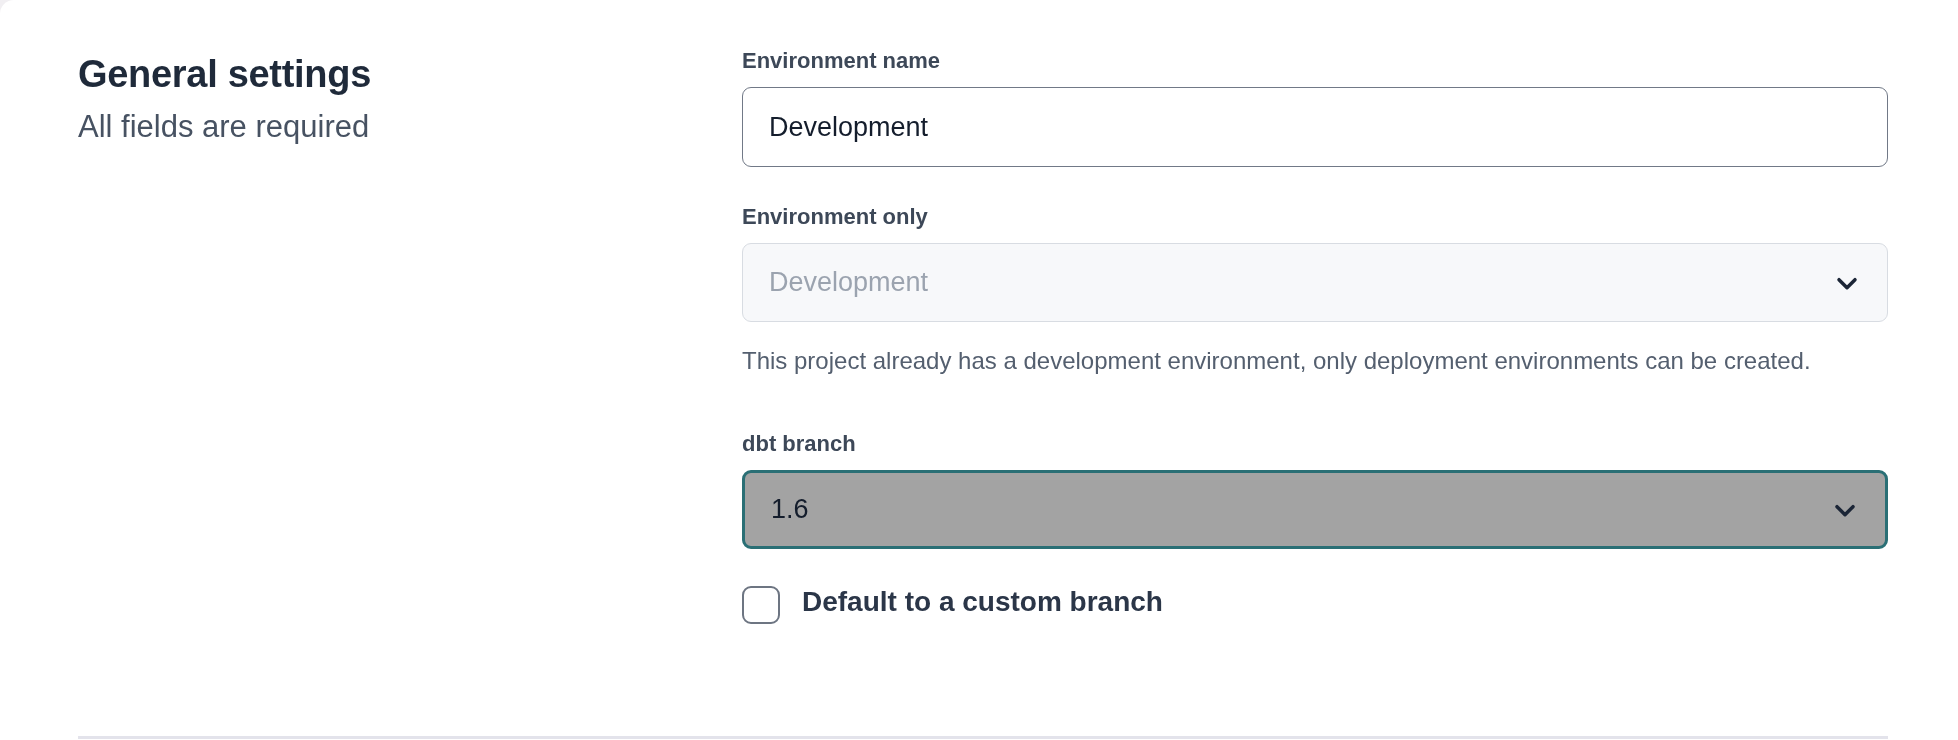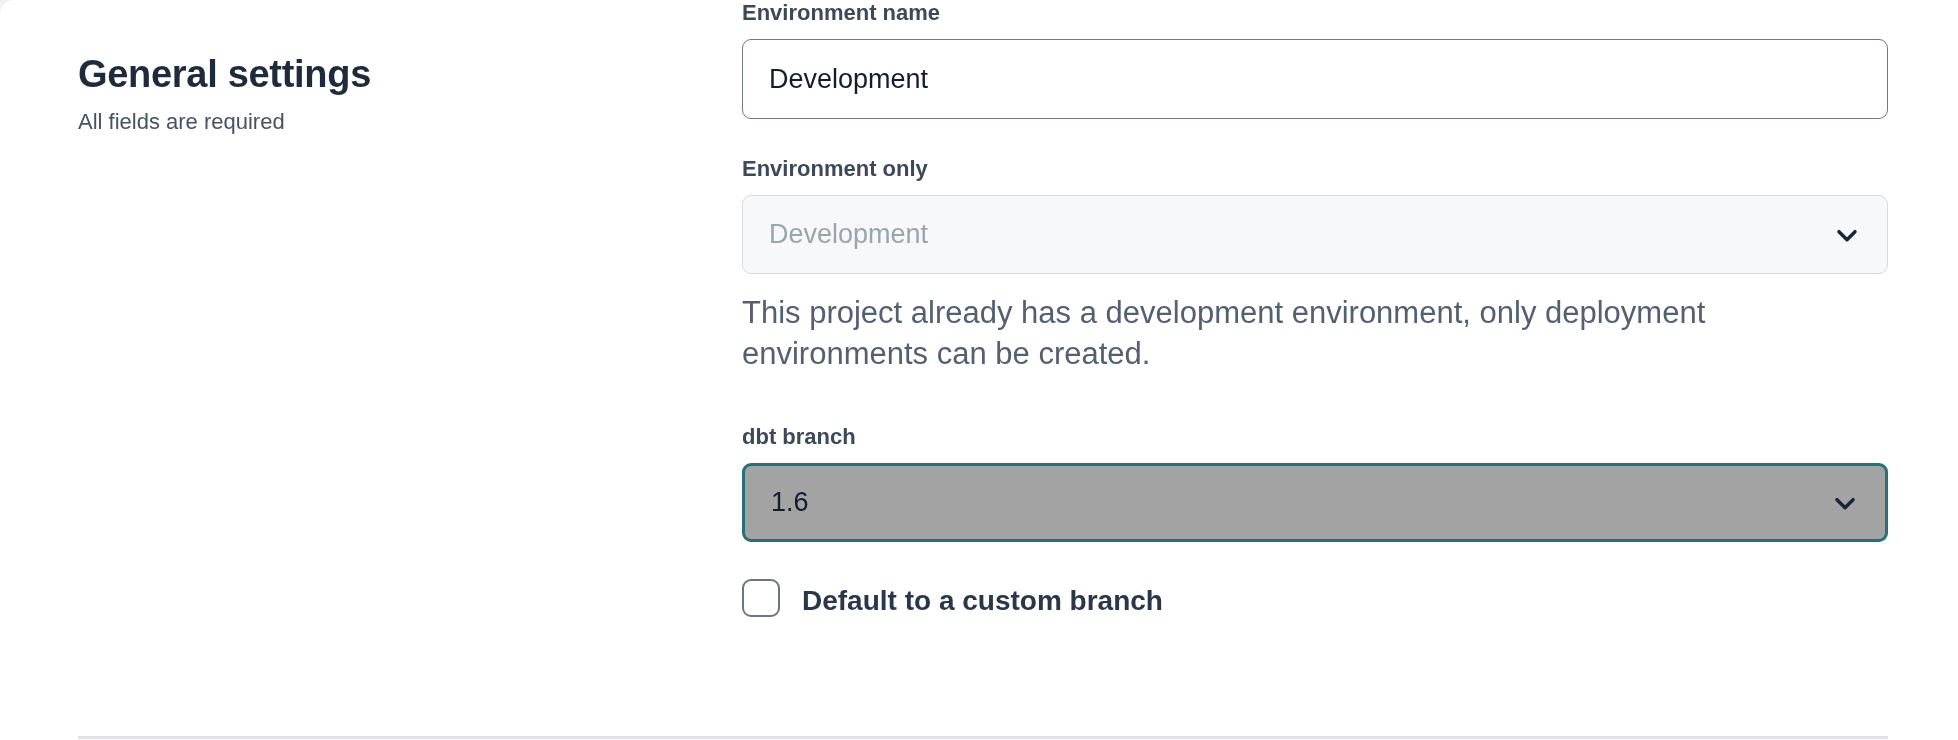--- a/index.html
+++ b/index.html
@@ -34,27 +34,28 @@
   }
   .page-title {
     font-size: 38px;
     font-weight: 700;
     color: #1f2a3a;
     letter-spacing: -0.3px;
     line-height: 1.25;
   }
   .page-subtitle {
     margin-top: 10px;
-    font-size: 22px;
+    font-size: 31px;
     font-weight: 400;
     color: #475262;
   }
 
   .form-col {
     flex: 1 1 auto;
+    padding-top: 48px;
     max-width: 1148px;
   }
   .field { width: 100%; }
   .field-label {
     display: block;
     font-size: 22px;
     font-weight: 700;
     color: #3d4858;
     margin-bottom: 13px;
   }
@@ -90,33 +91,33 @@
   .select-box.focused {
     background: #a3a3a3;
     border: 3px solid #2a6f75;
     color: #141d2c;
   }
   .chevron { width: 32px; height: 32px; flex: 0 0 32px; }
   .chevron svg { width: 100%; height: 100%; display: block; }
 
   .helper-text {
     margin-top: 18px;
-    font-size: 31px;
+    font-size: 24px;
     line-height: 41px;
     color: #545f6f;
     max-width: 1110px;
   }
 
   .gap-after-input { margin-bottom: 37px; }
   .gap-before-version { margin-top: 50px; }
 
   .checkbox-row {
     margin-top: 37px;
     display: flex;
-    align-items: flex-end;
+    align-items: flex-start;
     gap: 22px;
     cursor: pointer;
     width: fit-content;
   }
   .checkbox {
     width: 38px; height: 38px;
     border: 2.5px solid #6d7582;
     border-radius: 9px;
     background: #ffffff;
     flex: 0 0 38px;

